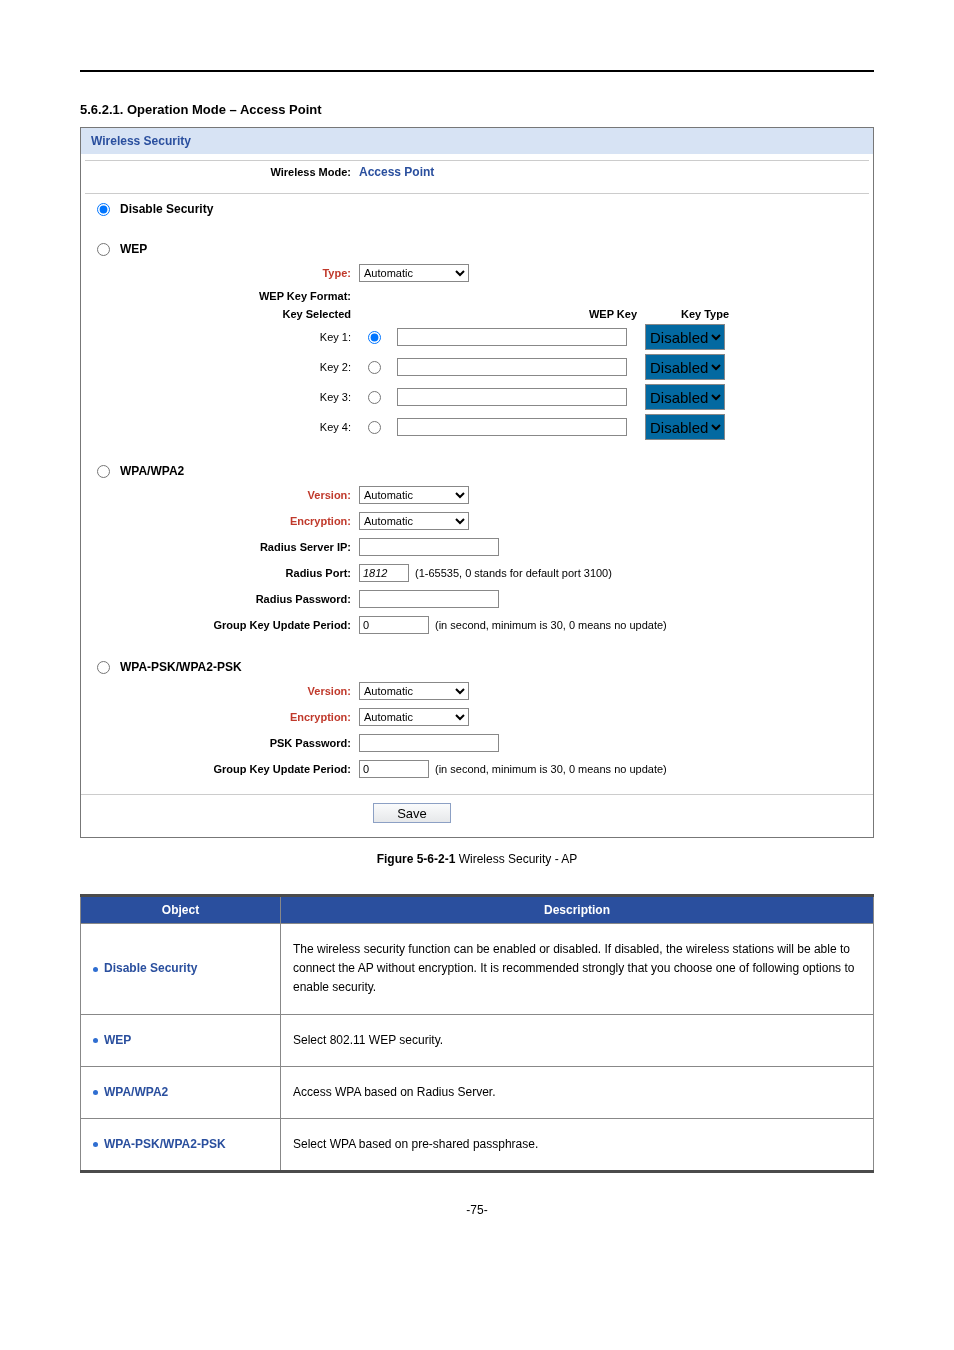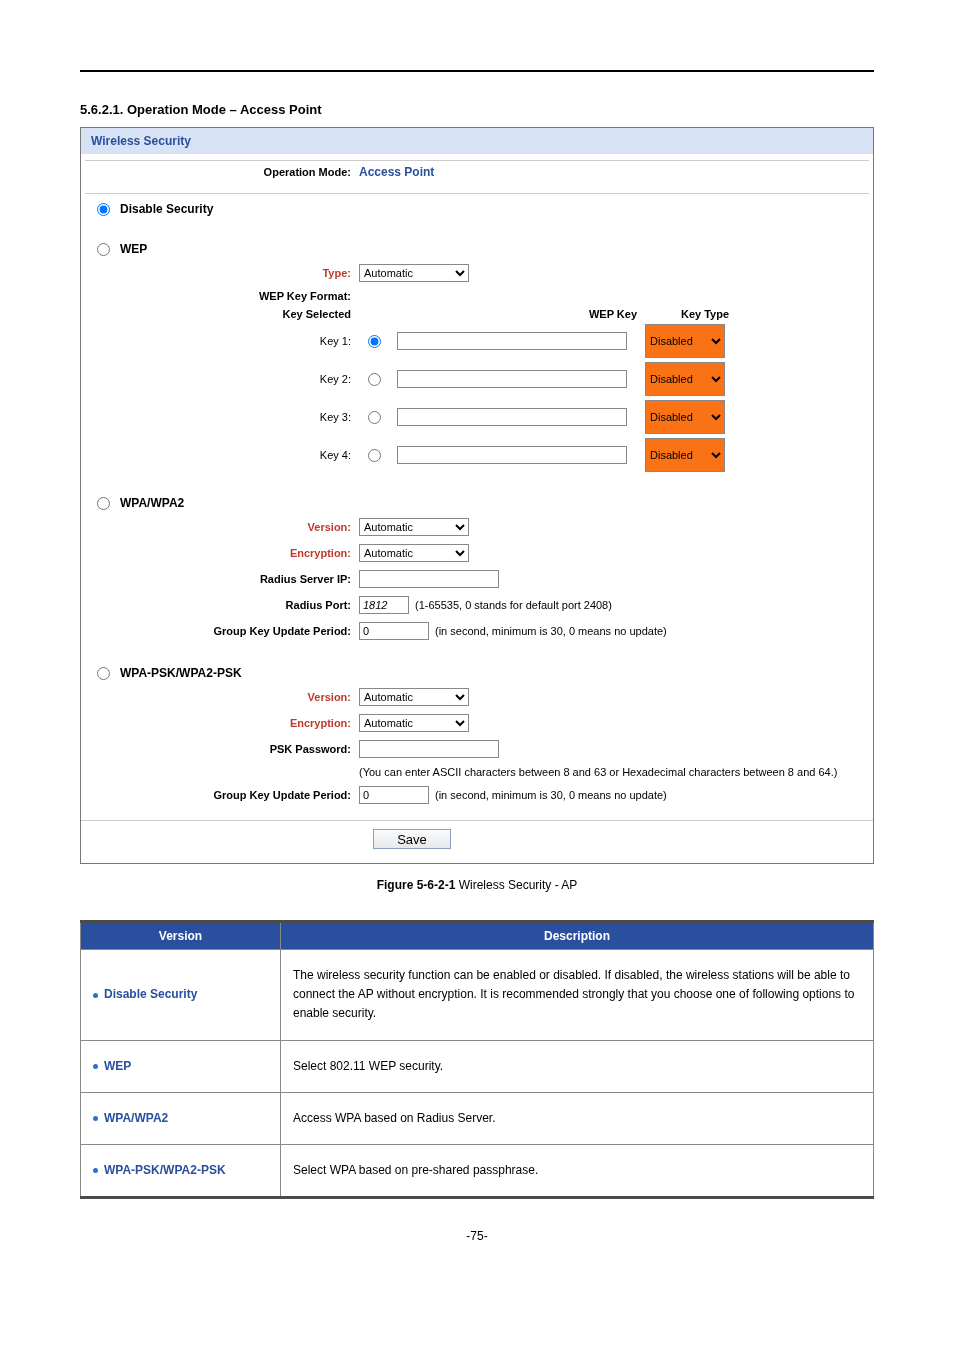--- a/index.html
+++ b/index.html
@@ -61,21 +61,21 @@
   .wep-grid {
     display:grid;
     grid-template-columns: 260px 30px 240px 120px;
     gap:4px 8px;
     align-items:center;
     padding:2px 10px;
   }
   .wep-grid .hcell { font-weight:bold; text-align:center; font-size:11px;}
   .wep-grid .lcell { text-align:right; font-size:11px;}
   .key-sel { display:flex; justify-content:center; }
-  .kty-sel { width:80px; font-size:11px; background:#f97316; border:1px solid #888; height:34px;}
+  .kty-sel { width:80px; font-size:15px; background:#0369a1; border:1px solid #888; height:26px;}
   .hint { color:#000; font-size:11px; }
   .save-row { text-align:left; padding:8px 0 8px 292px; border-top:1px solid #ccc; margin-top:12px; }
   .save-btn {
     background: linear-gradient(#fafbfc,#e6e8ea);
     border:1px solid #8ca0c4; width:78px; height:20px; font-size:13px;
   }
   .fig-caption { text-align:center; margin:14px 0 28px 0; font-size:12px; }
   .fig-caption b { font-weight:bold; }
 
   table.desc {
@@ -112,21 +112,21 @@
   <span class="section-num">5.6.2.1.</span>
   <span>Operation Mode – Access Point</span>
 </div>
 
 <div class="panel">
   <div class="panel-head">Wireless Security</div>
   <div class="panel-inner">
 
     <div class="panel-sep"></div>
     <div class="row">
-      <div class="label-col">Operation Mode:</div>
+      <div class="label-col">Wireless Mode:</div>
       <div class="field-col">
           <span class="op-val">Access Point</span>
         </div>
     </div>
     <div class="panel-sep" style="margin-top:10px;"></div>
 
     <div class="sec-opt">
       <input type="radio" name="sec" checked="" style="">
       <span class="sec-opt-label">Disable Security</span>
     </div>
@@ -199,22 +199,28 @@
     <div class="row">
       <div class="label-col">Radius Server IP:</div>
       <div class="field-col">
           <input class="txt" style="width: 140px;">
         </div>
     </div>
     <div class="row">
       <div class="label-col">Radius Port:</div>
       <div class="field-col">
         <input class="txt" style="width: 50px; font-style: italic;" value="1812">
-        <span class="hint">(1-65535, 0 stands for default port 2408)</span>
+        <span class="hint">(1-65535, 0 stands for default port 3100)</span>
       </div>
+    </div>
+    <div class="row">
+      <div class="label-col">Radius Password:</div>
+      <div class="field-col">
+          <input class="txt" style="width: 140px;">
+        </div>
     </div>
     <div class="row">
       <div class="label-col">Group Key Update Period:</div>
       <div class="field-col">
         <input class="txt" style="width: 70px;" value="0">
         <span class="hint">(in second, minimum is 30, 0 means no update)</span>
       </div>
     </div>
 
     <div class="sec-opt" style="margin-top:14px;">
@@ -233,47 +239,41 @@
           <select class="small"><option>Automatic</option></select>
         </div>
     </div>
     <div class="row">
       <div class="label-col">PSK Password:</div>
       <div class="field-col">
           <input class="txt" style="width: 140px;">
         </div>
     </div>
     <div class="row">
-      <div class="label-col"></div>
-      <div class="field-col">
-          <span class="hint">(You can enter ASCII characters between 8 and 63 or Hexadecimal characters between 8 and 64.)</span>
-        </div>
-    </div>
-    <div class="row">
       <div class="label-col">Group Key Update Period:</div>
       <div class="field-col">
         <input class="txt" style="width: 70px;" value="0">
         <span class="hint">(in second, minimum is 30, 0 means no update)</span>
       </div>
     </div>
 
     <div class="save-row">
       <button class="save-btn">Save</button>
     </div>
   </div>
 </div>
 
 <div class="fig-caption">
   <b>Figure 5-6-2-1</b><span> Wireless Security - AP</span>
 </div>
 
 <table class="desc">
   <thead>
     <tr>
-      <th>Version</th>
+      <th>Object</th>
       <th>Description</th>
     </tr>
   </thead>
   <tbody>
     <tr>
       <td class="obj"><span class="bullet-dot"></span><span>Disable Security</span></td>
       <td>The wireless security function can be enabled or disabled. If disabled, the wireless stations will be able to connect the AP without encryption. It is recommended strongly that you choose one of following options to enable security.</td>
     </tr>
     <tr>
       <td class="obj"><span class="bullet-dot"></span><span>WEP</span></td>

